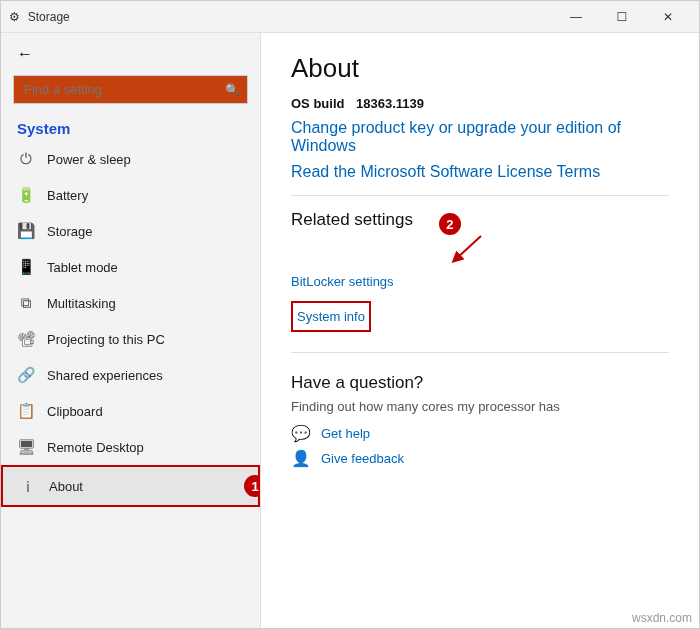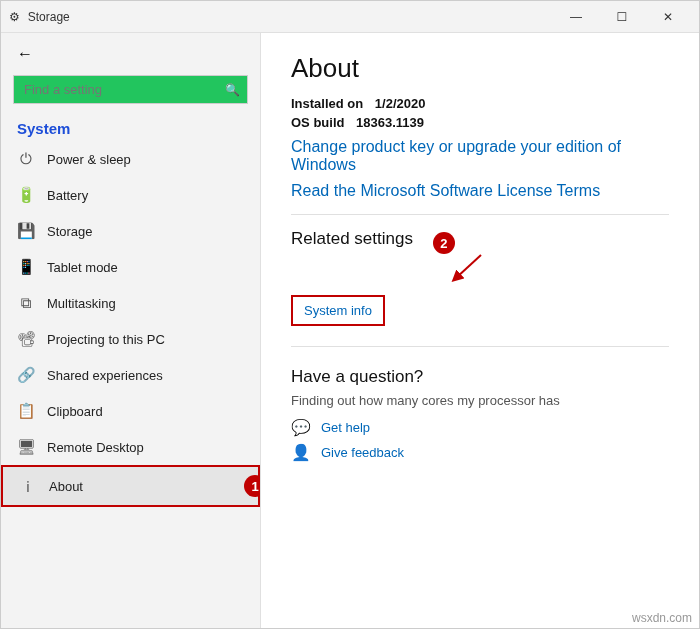--- a/index.html
+++ b/index.html
@@ -74,21 +74,21 @@
       cursor: pointer;
     }
     .sidebar-search {
       margin: 4px 12px 8px 12px;
       position: relative;
     }
     .sidebar-search input {
       width: 100%;
       padding: 6px 30px 6px 10px;
       border: 1px solid #ccc;
-      background: #22c55e;
+      background: #c2410c;
       font-size: 13px;
       outline: none;
     }
     .sidebar-search .search-icon {
       position: absolute;
       right: 8px;
       top: 50%;
       transform: translateY(-50%);
       font-size: 12px;
       color: #666;
@@ -165,21 +165,21 @@
     .related-link {
       font-size: 13px;
       color: #0067b8;
       cursor: pointer;
       margin: 6px 0;
       display: block;
     }
     .system-info-box {
       display: inline-block;
       border: 2px solid #c00000;
-      padding: 6px 11px;
+      padding: 6px 4px;
       font-size: 13px;
       color: #0067b8;
       cursor: pointer;
       margin: 6px 0;
     }
     .question-title {
       font-size: 17px;
       font-weight: 400;
       color: #111;
       margin: 20px 0 6px 0;
@@ -303,52 +303,49 @@
         <span class="icon">ℹ</span>
         <span>About</span>
         <span class="badge-circle badge-1">1</span>
       </div>
     </div>
 
     <div class="main">
       <div class="main-title">About</div>
 
       <div class="info-row">
-        <span>Installed on</span>
-        <span>1/2/2020</span>
-      </div>
-      <div class="info-row">
         <span>OS build</span>
         <span>18363.1139</span>
       </div>
 
       <a class="link-item">Change product key or upgrade your edition of Windows</a>
       <a class="link-item">Read the Microsoft Software License Terms</a>
 
       <hr class="section-divider">
 
       <div class="related-section">
-        <div style="display:flex; align-items:center; gap:20px; position:relative;">
+        <div style="display:flex; align-items:center; gap:26px; position:relative;">
           <div class="related-title">Related settings</div>
 
           <div style="position:relative; display:inline-block;">
             <span class="badge-circle" style="position:relative; top:0; right:0; transform:none;">2</span>
           </div>
         </div>
         
         <div style="margin-left: 160px; margin-top: -4px; margin-bottom: 2px;">
           <svg width="60" height="30">
             <defs>
               <marker id="arrowhead" markerWidth="6" markerHeight="6" refX="3" refY="3" orient="auto">
                 <polygon points="0 0, 6 3, 0 6" fill="#c00000"></polygon>
               </marker>
             </defs>
             <line x1="30" y1="2" x2="5" y2="25" stroke="#c00000" stroke-width="2" marker-end="url(#arrowhead)"></line>
           </svg>
         </div>
+        <a class="related-link">BitLocker settings</a>
         <div class="system-info-box">System info</div>
       </div>
 
       <hr class="section-divider">
 
       <div class="question-title">Have a question?</div>
       <div class="question-text">Finding out how many cores my processor has</div>
 
       <div class="help-item">
         <span class="icon">💬</span>

